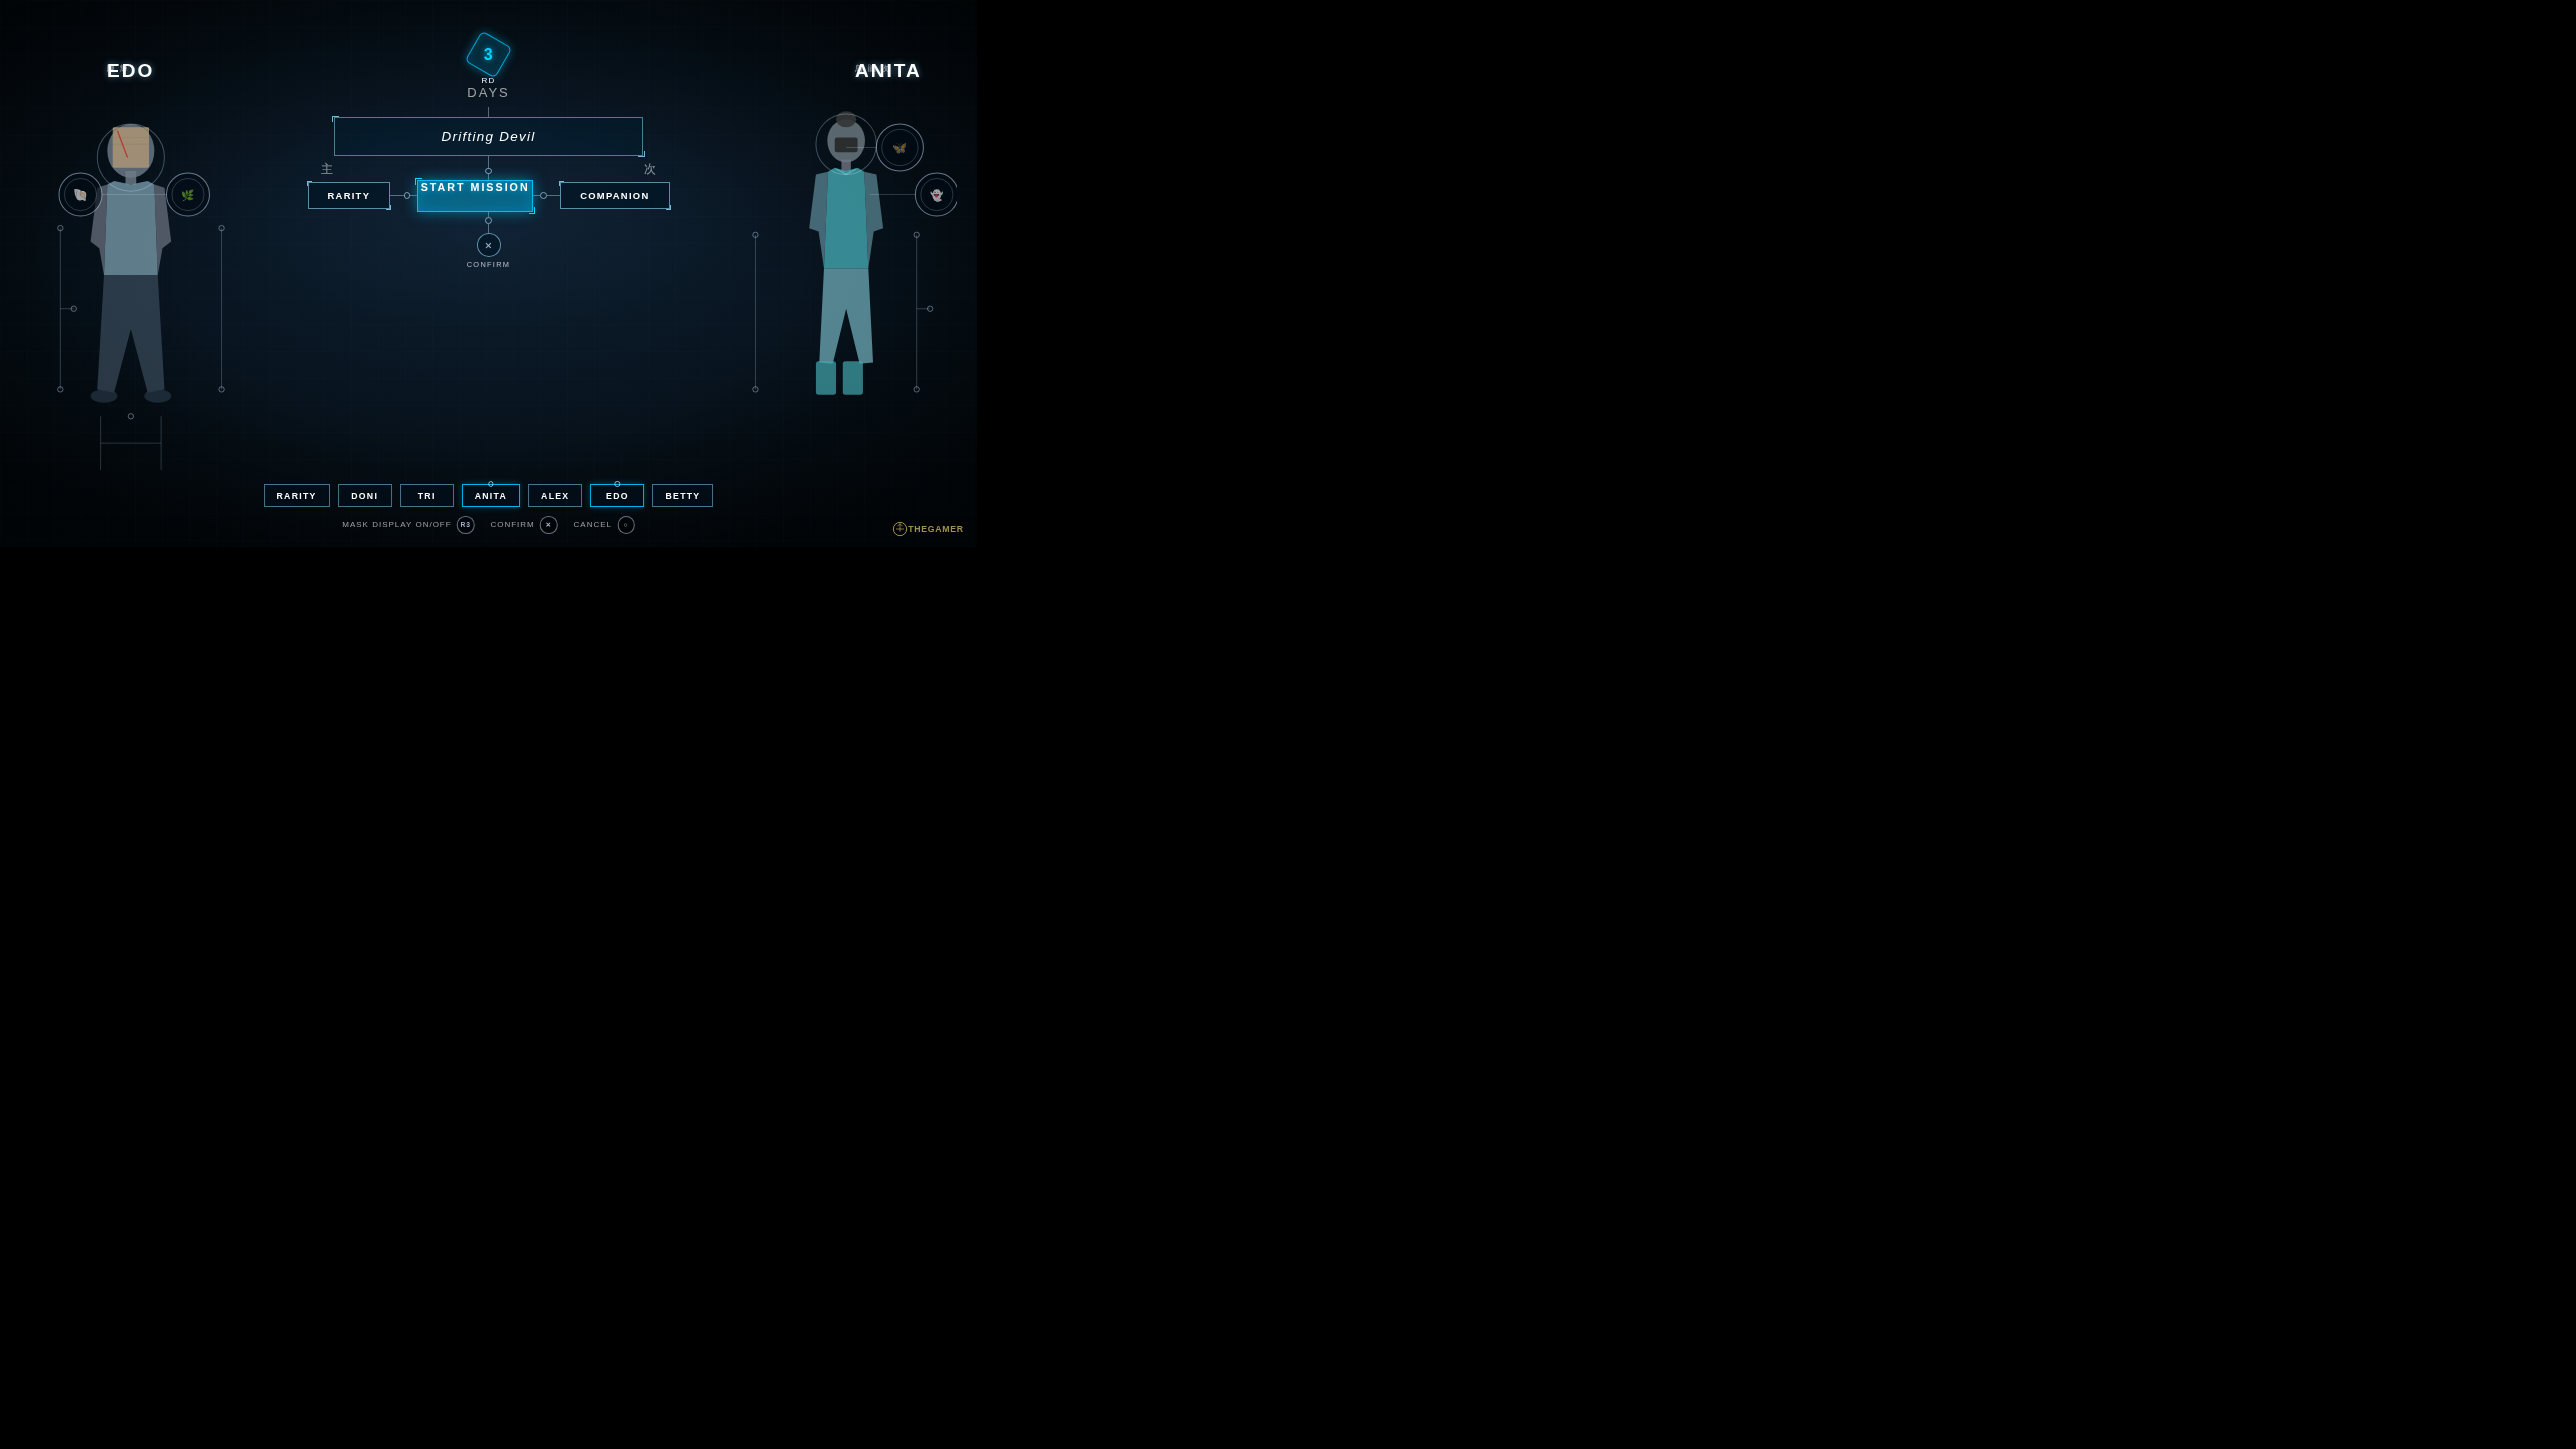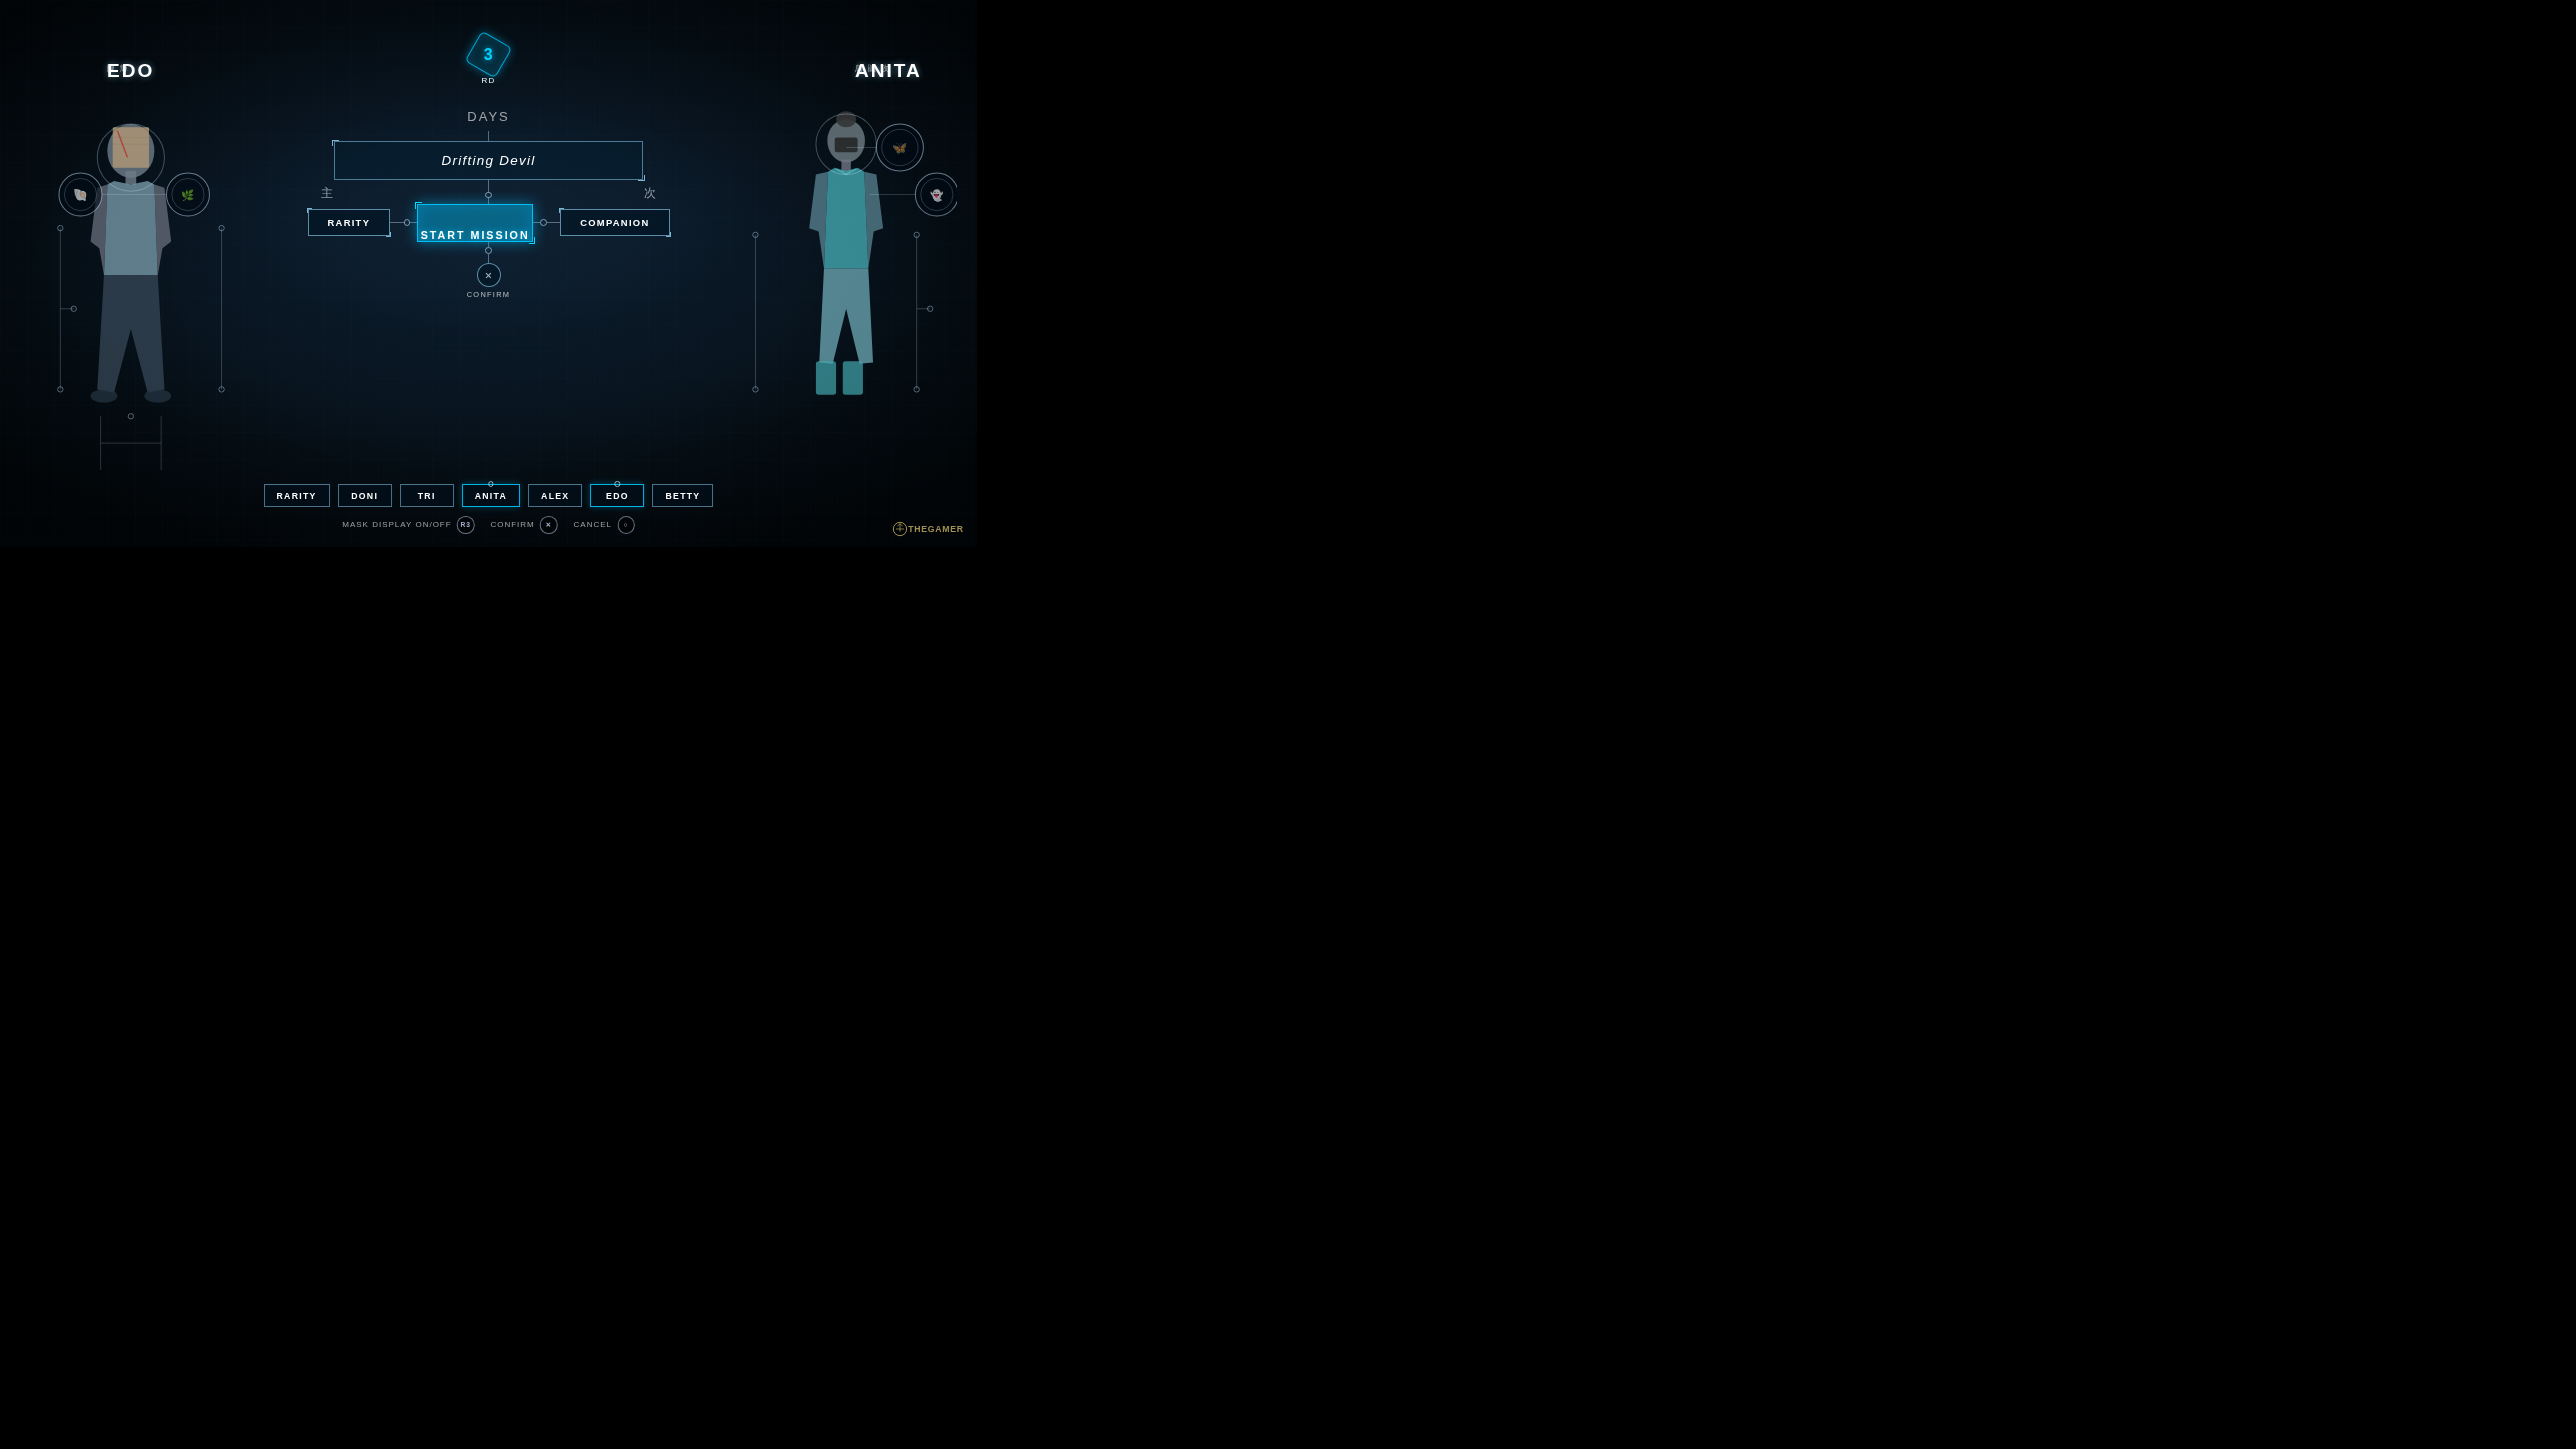--- a/index.html
+++ b/index.html
@@ -103,21 +103,20 @@
       transform: rotate(30deg);
     }
     .day-number {
       transform: rotate(-30deg);
     }
     .day-label-group {
       display: flex;
       flex-direction: column;
       align-items: center;
       margin-top: 4px;
-      gap: 24px;
     }
     .day-rd {
       color: #fff;
       font-size: 8px;
       letter-spacing: 1.3px;
     }
     .day-days {
       color: rgba(255,255,255,0.6);
       font-size: 13px;
       letter-spacing: 2px;
@@ -189,26 +188,26 @@
       position: absolute;
       width: 4px;
       height: 4px;
       border: 0.7px solid rgba(150,220,255,0.8);
     }
     .side-btn::before { top: -2px; left: -2px; border-right: none; border-bottom: none; }
     .side-btn::after { bottom: -2px; right: -2px; border-left: none; border-top: none; }
 
     .start-mission-btn {
       width: 148px;
-      height: 38px;
+      height: 32px;
       border: 1.3px solid rgba(0,200,255,0.9);
       background: linear-gradient(135deg, rgba(0,150,200,0.6) 0%, rgba(0,200,255,0.4) 50%, rgba(0,150,200,0.6) 100%);
       box-shadow: 0 0 13.4px rgba(0,200,255,0.5), inset 0 0 13.4px rgba(0,200,255,0.2);
       display: flex;
-      align-items: flex-end;
+      align-items: flex-start;
       justify-content: center;
       cursor: pointer;
       position: relative;
     }
     .start-mission-btn::before, .start-mission-btn::after {
       content: '';
       position: absolute;
       width: 5.4px;
       height: 5.4px;
       border: 1px solid rgba(0,220,255,1);

